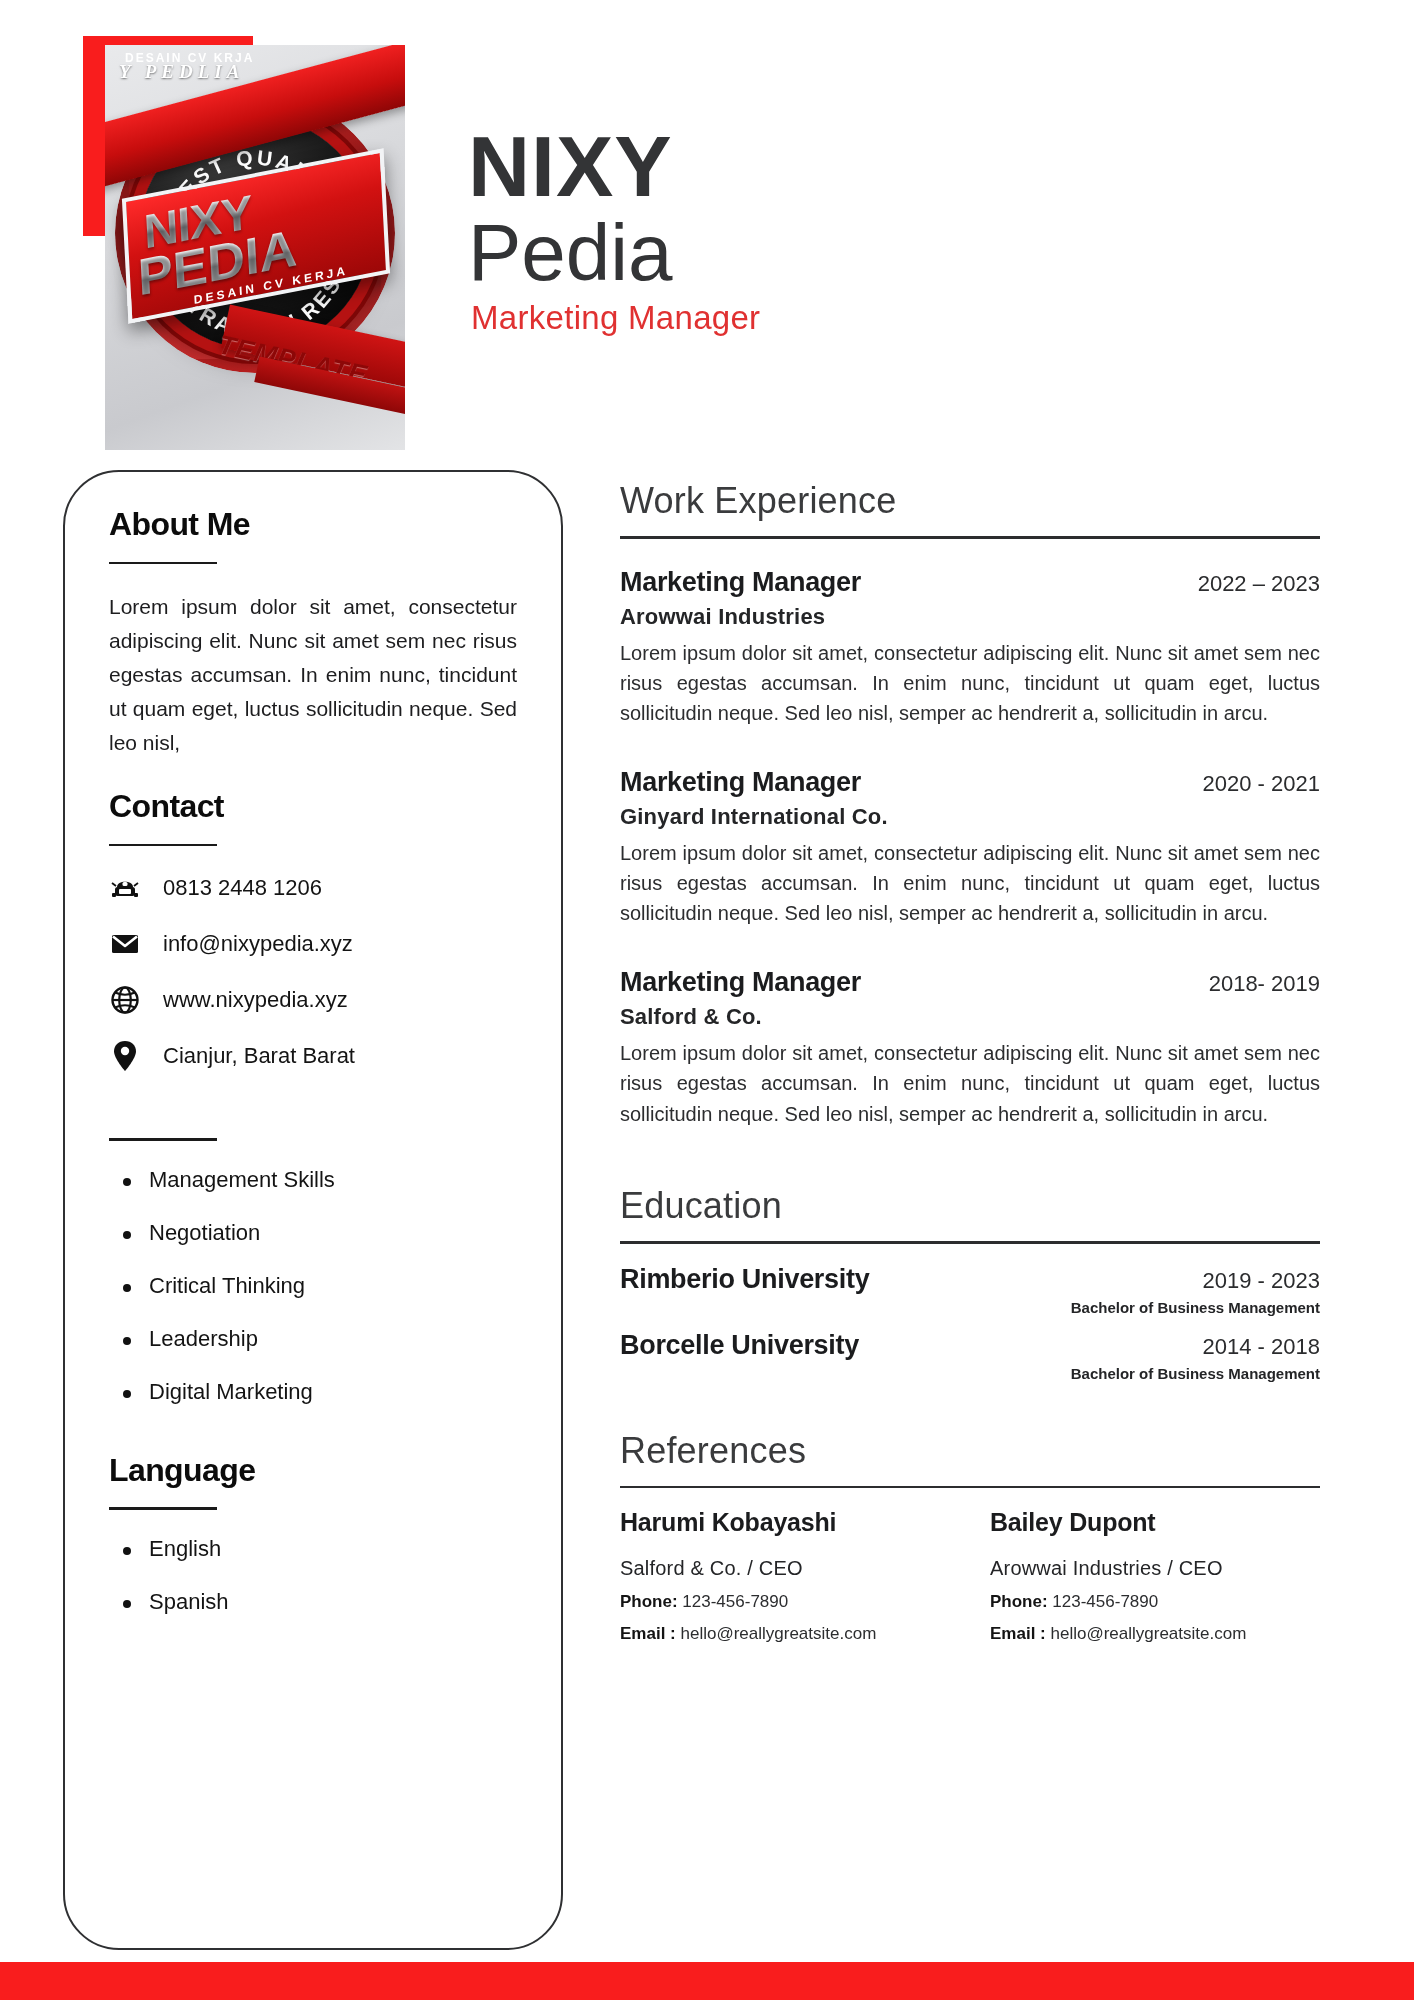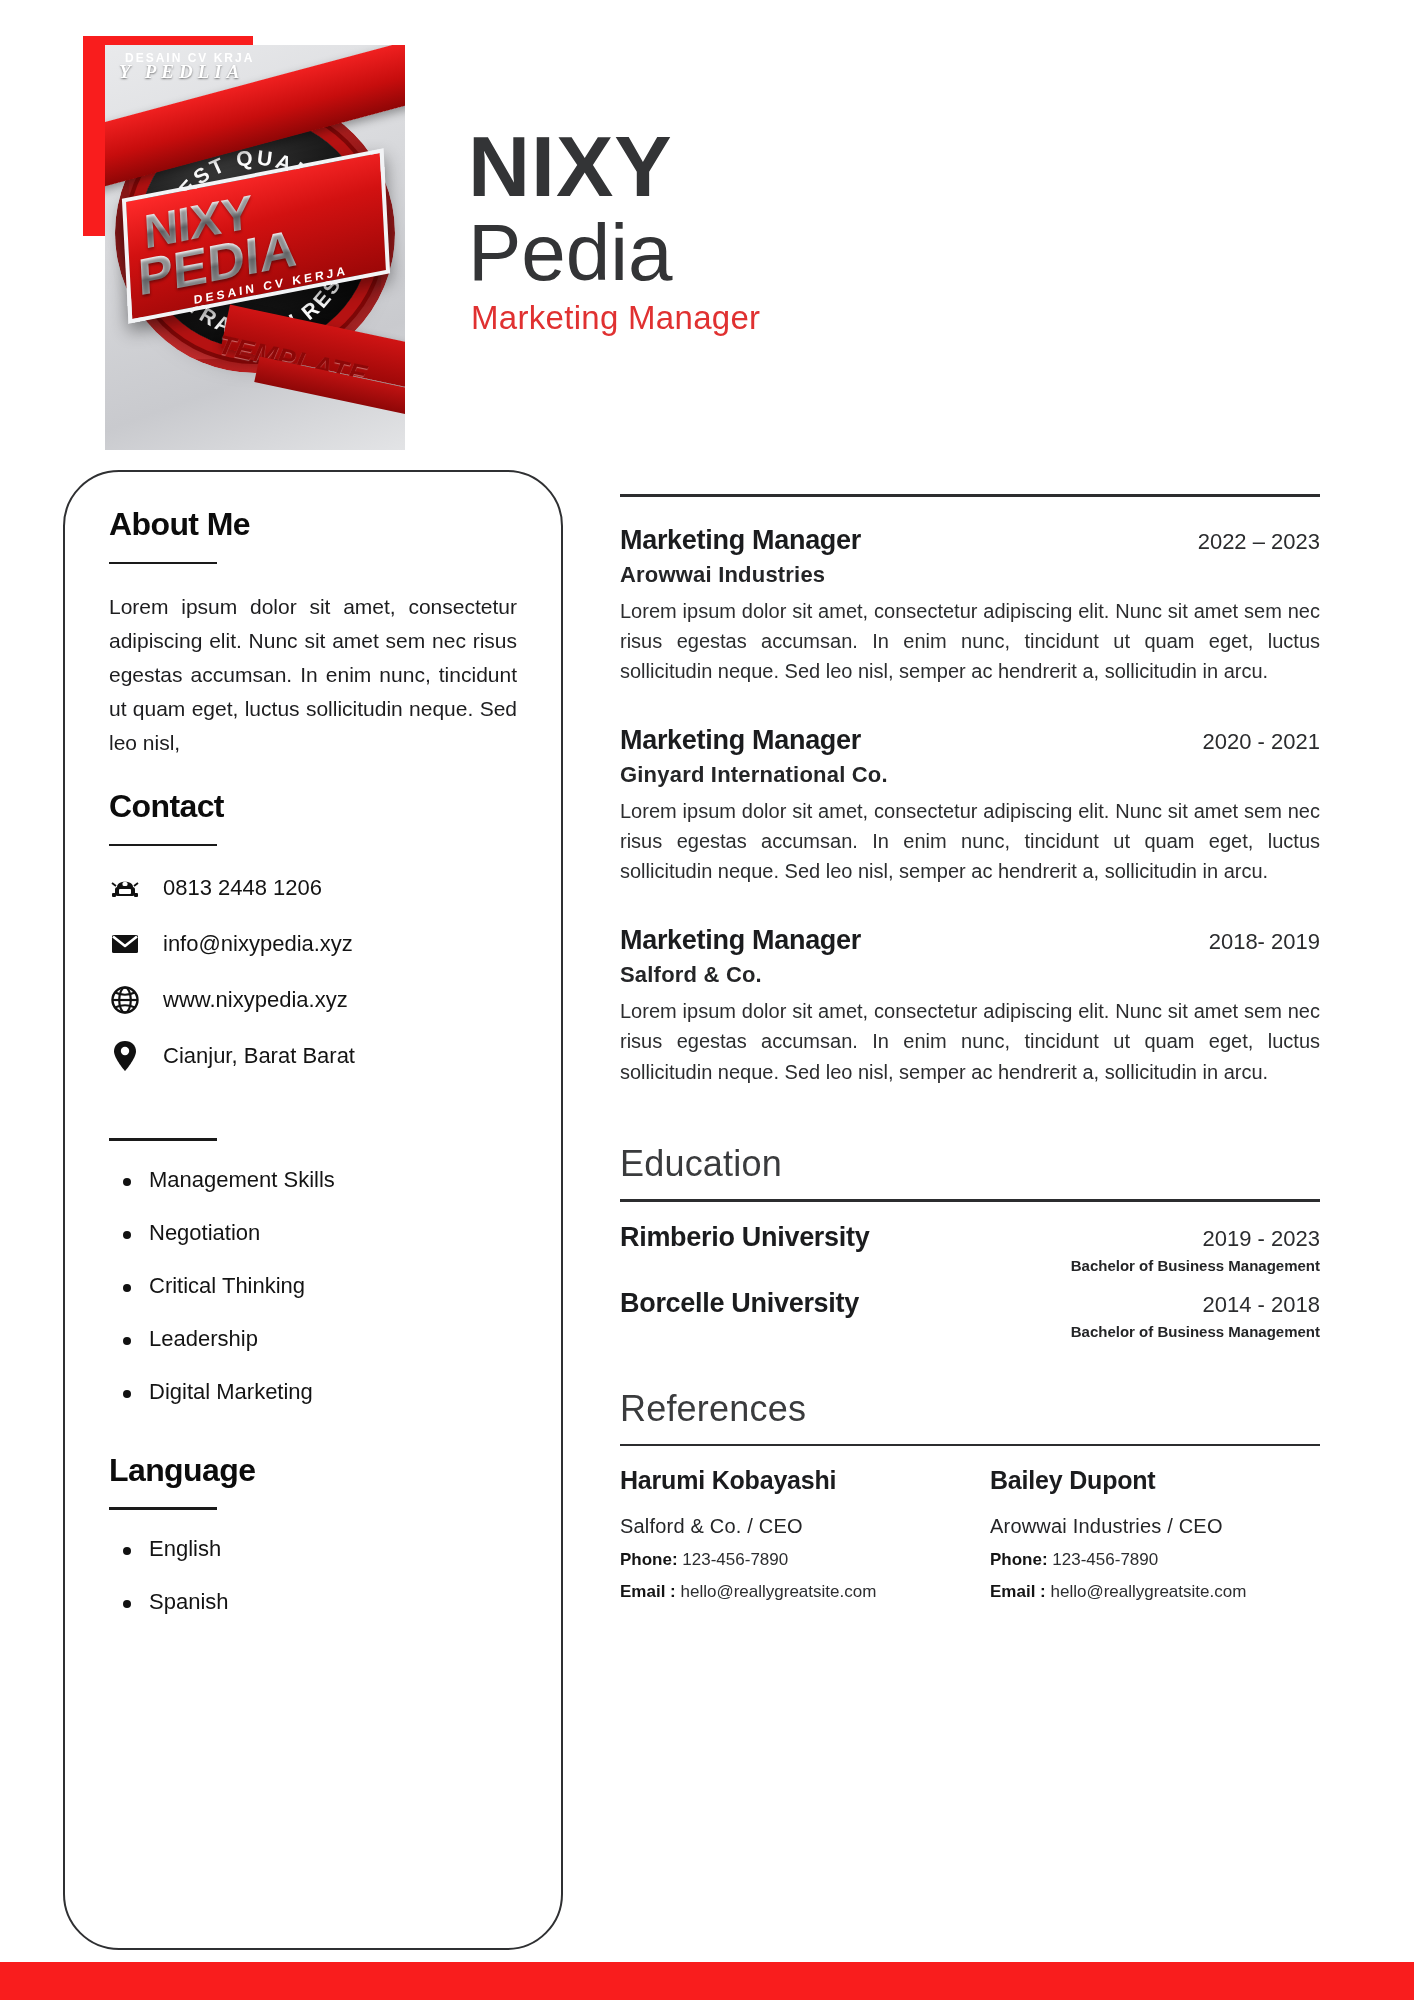--- a/index.html
+++ b/index.html
@@ -415,20 +415,21 @@
         <li>English</li>
         <li>Spanish</li>
       </ul>
     </div>
 
   </div>
 
   <div class="main">
 
     <div>
+      <div class="main-h">Work Experience</div>
       <div class="main-rule"></div>
 
       <div class="job">
         <div class="job-head">
           <div class="job-role">Marketing Manager</div>
           <div class="job-years">2022 – 2023</div>
         </div>
         <div class="job-company">Arowwai Industries</div>
         <div class="job-desc">Lorem ipsum dolor sit amet, consectetur adipiscing elit. Nunc sit amet sem nec risus egestas accumsan. In enim nunc, tincidunt ut quam eget, luctus sollicitudin neque. Sed leo nisl, semper ac hendrerit a, sollicitudin in arcu.</div>
       </div>

